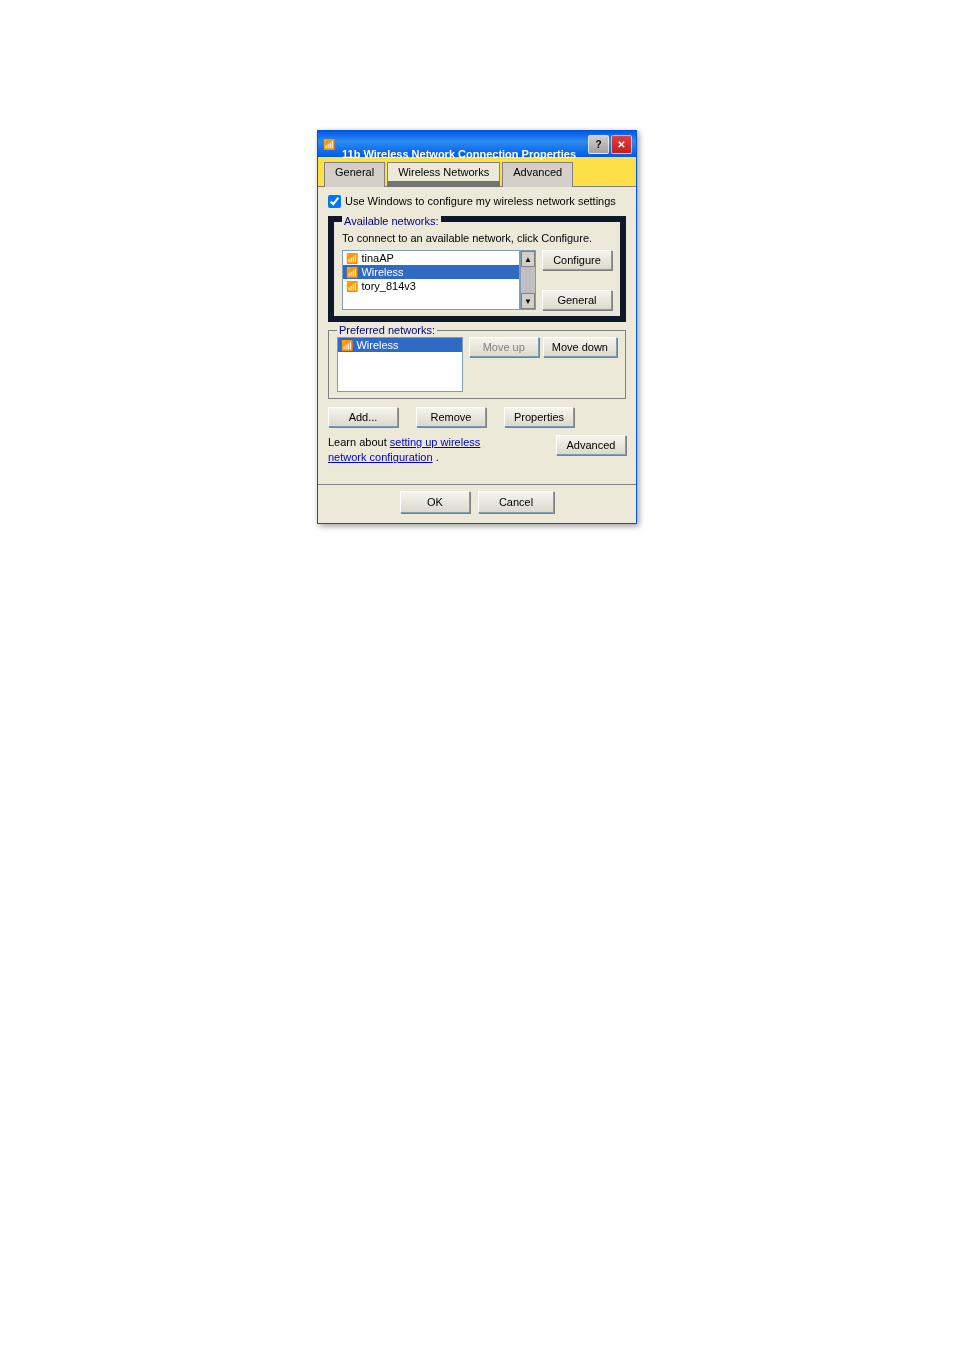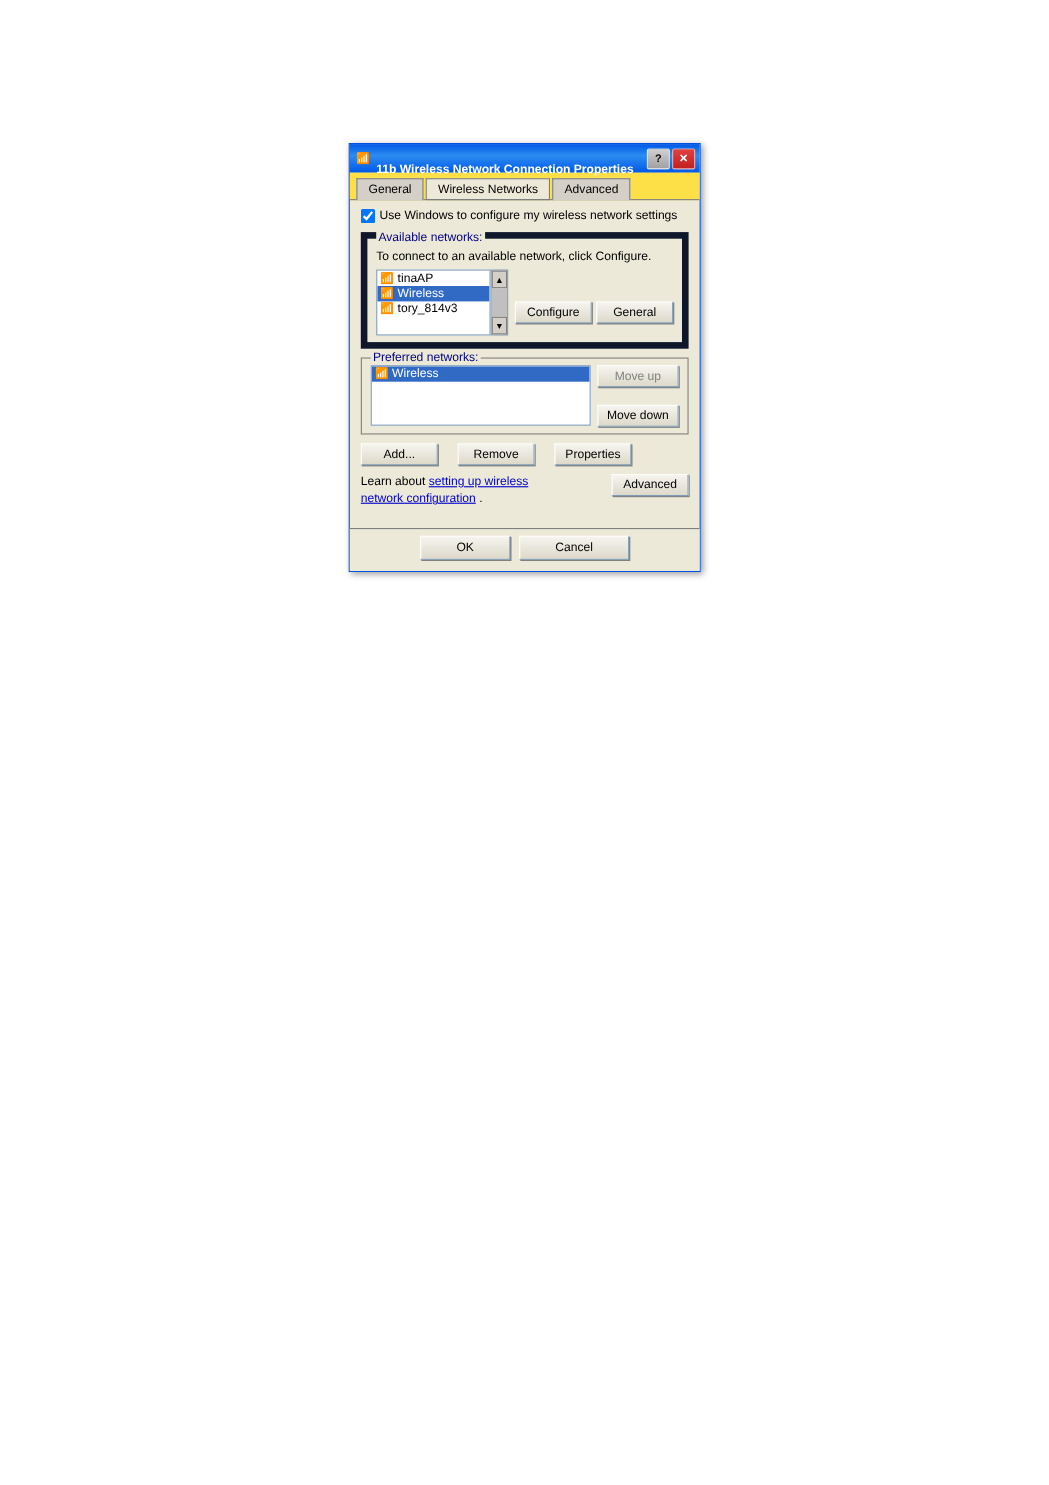--- a/index.html
+++ b/index.html
@@ -92,21 +92,21 @@
       cursor: pointer;
       margin-right: 2px;
       border-bottom: none;
       position: relative;
       top: 1px;
       font-size: 11px;
     }
 
     .tab.active {
       background: #ece9d8;
-      border-bottom: 1px solid #737373;
+      border-bottom: 6px solid #737373;
       z-index: 1;
       font-weight: normal;
     }
 
     .dialog-body {
       padding: 8px 10px;
     }
 
     .checkbox-row {
       display: flex;
@@ -194,23 +194,22 @@
       cursor: pointer;
     }
 
     .scroll-track {
       flex: 1;
       background: #c0c0c0;
     }
 
     .side-buttons {
       display: flex;
-      flex-direction: row;
-      gap: 4px;
-      margin-top: 29px;
+      flex-direction: column;
+      gap: 20px;
     }
 
     .win-btn {
       padding: 3px 8px;
       background: linear-gradient(to bottom, #f5f4ee, #ddd9ca);
       border: 1px solid #7f9db9;
       border-top-color: #ffffff;
       border-left-color: #ffffff;
       cursor: pointer;
       font-size: 11px;
@@ -235,22 +234,22 @@
     }
 
     .preferred-container {
       display: flex;
       gap: 6px;
       align-items: flex-start;
     }
 
     .preferred-side-buttons {
       display: flex;
-      flex-direction: column;
-      gap: 16px;
+      flex-direction: row;
+      gap: 4px;
     }
 
     .bottom-buttons-row {
       display: flex;
       gap: 18px;
       margin-bottom: 8px;
     }
 
     .learn-row {
       display: flex;
@@ -275,21 +274,21 @@
     .dialog-footer {
       display: flex;
       justify-content: center;
       gap: 8px;
       padding: 6px 10px 10px;
       border-top: 1px solid #808080;
       background: #ece9d8;
     }
 
     .footer-btn {
-      padding: 4px 32px;
+      padding: 4px 20px;
       background: linear-gradient(to bottom, #f5f4ee, #ddd9ca);
       border: 1px solid #7f9db9;
       border-top-color: #ffffff;
       border-left-color: #ffffff;
       cursor: pointer;
       font-size: 11px;
       min-width: 70px;
       box-shadow: 1px 1px 0 #808080;
     }
 

